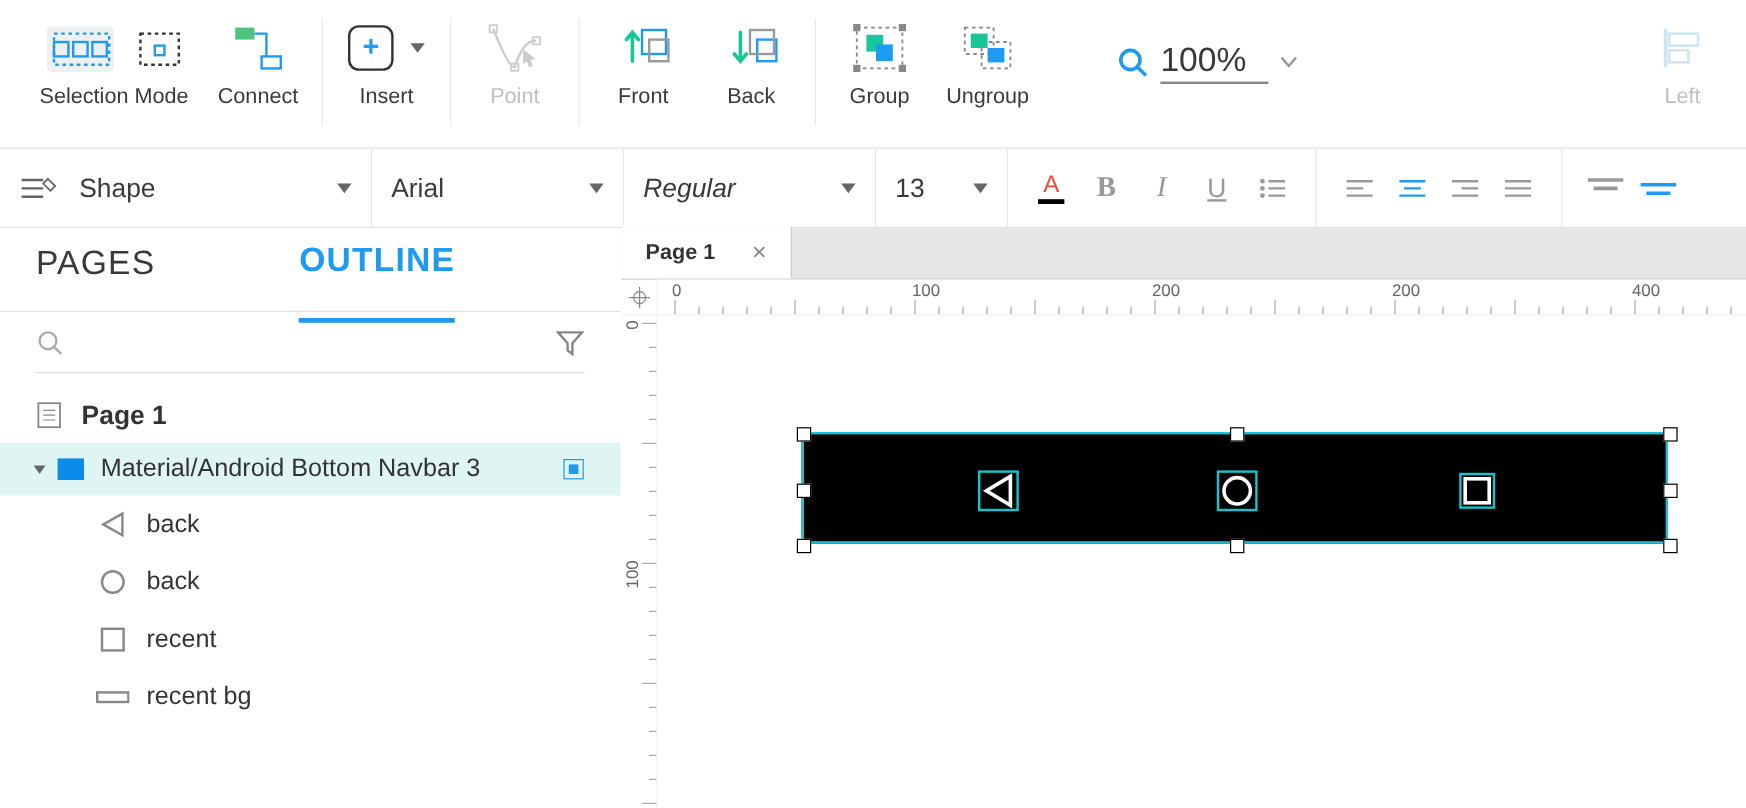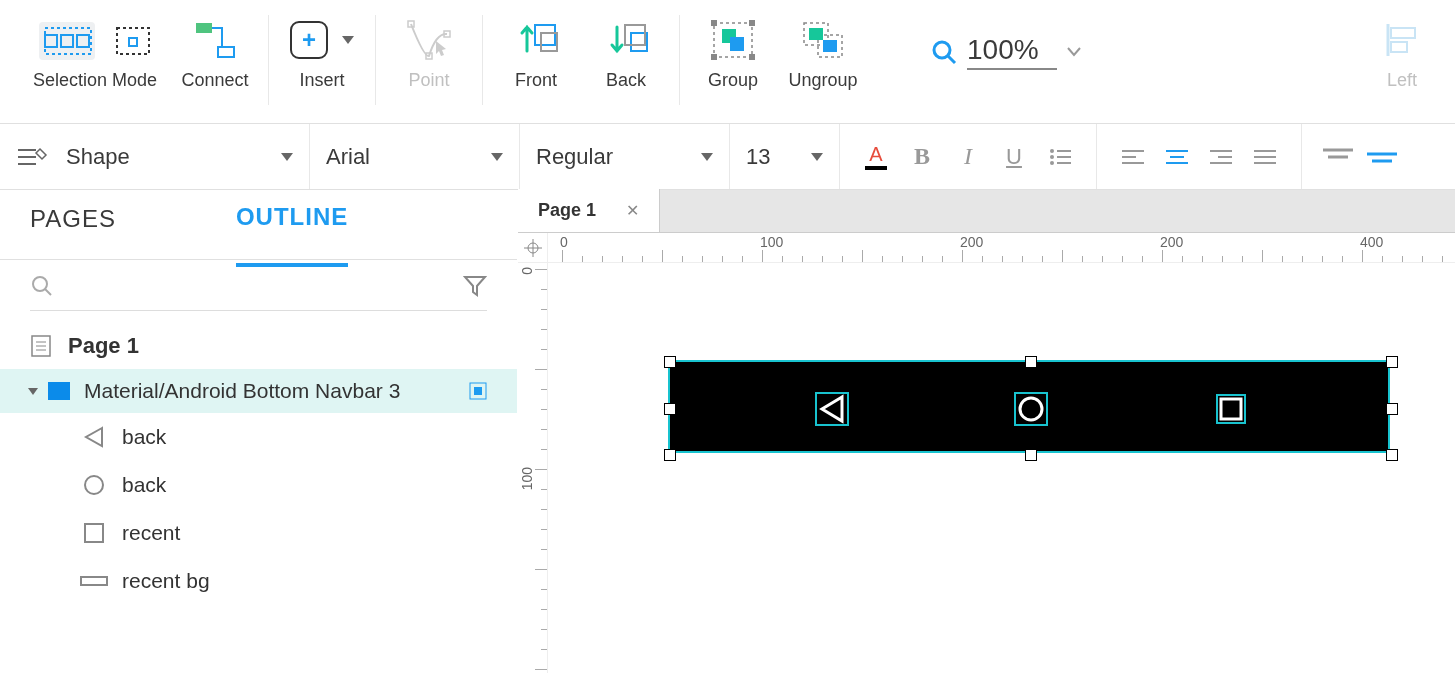--- a/index.html
+++ b/index.html
@@ -24,21 +24,21 @@
   }
   .sub-cell { display:flex; align-items:center; gap:18px; padding: 0 16px; height:100%; border-right:1px solid #e8e8e8; }
   .sub-select { font-size:22px; color:#3a3a3a; display:flex; align-items:center; gap:14px; cursor:pointer; }
   .caret-down { width:0; height:0; border-left:6px solid transparent; border-right:6px solid transparent; border-top:8px solid #666; }
   .icon-btn { width:40px; height:40px; display:flex; align-items:center; justify-content:center; cursor:pointer; font-size:22px; color:#444; }
 
   
   .workspace { display:flex; height: calc(673px - 124px - 66px); }
   .side { width: 518px; display:flex; flex-direction:column; border-right:1px solid transparent; }
   .side-tabs { height:70px; display:flex; align-items:center; border-bottom:1px solid #e0e0e0; padding:0 30px; gap:120px; }
-  .side-tab { font-size:24px; color:#3a3a3a; letter-spacing:1px; cursor:pointer; padding-bottom:32px; margin-top:20px; }
+  .side-tab { font-size:28px; color:#3a3a3a; letter-spacing:1px; cursor:pointer; padding-bottom:32px; margin-top:20px; }
   .side-tab.active { color:#1e9bf0; font-weight:600; border-bottom:4px solid #1e9bf0; }
   .search-row { display:flex; align-items:center; justify-content:space-between; padding:14px 30px 4px 30px; }
   .hrline { height:1px; background:#ddd; margin: 8px 30px 12px 30px; }
   .page-row, .tree-row { display:flex; align-items:center; gap:14px; padding:10px 30px; font-size:21px; cursor:pointer; }
   .page-row .page-icon { margin-right:2px; }
   .page-row strong { font-weight:700; font-size:22px; }
   .tree-row.selected { background:#dff5f3; }
   .tree-row.indent1 { padding-left: 28px; }
   .tree-row.indent2 { padding-left: 80px; }
   .small-tri { width:0; height:0; border-left:5px solid transparent; border-right:5px solid transparent; border-top:7px solid #666; margin-right:-4px;}
@@ -227,21 +227,21 @@
       <div class="caret-down"></div>
     </div>
   </div>
   <div class="sub-cell" style="width:210px;">
     <div class="sub-select" style="flex:1; justify-content:space-between;">
       <span>Arial</span>
       <div class="caret-down"></div>
     </div>
   </div>
   <div class="sub-cell" style="width:210px;">
-    <div class="sub-select" style="flex:1; justify-content:space-between;">
+    <div class="sub-select" style="flex:1; justify-content:space-between;font-style:italic;">
       <span>Regular</span>
       <div class="caret-down"></div>
     </div>
   </div>
   <div class="sub-cell" style="width:110px;">
     <div class="sub-select" style="flex:1; justify-content:space-between;">
       <span>13</span>
       <div class="caret-down"></div>
     </div>
   </div>

